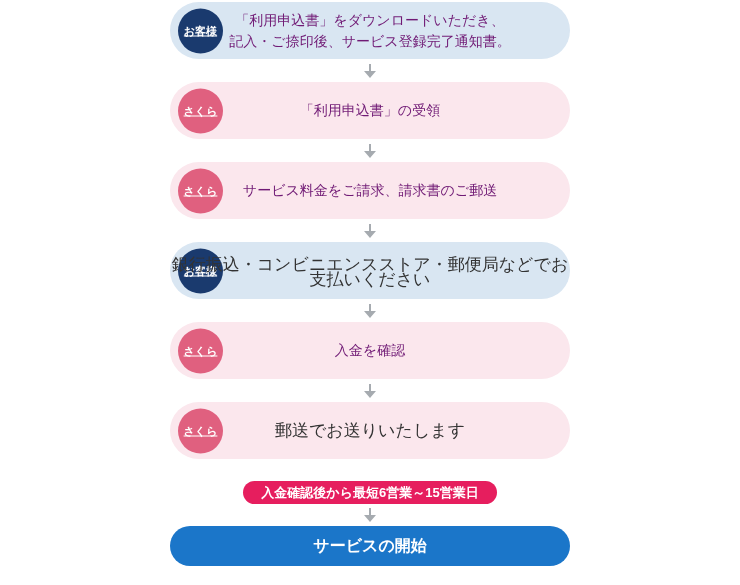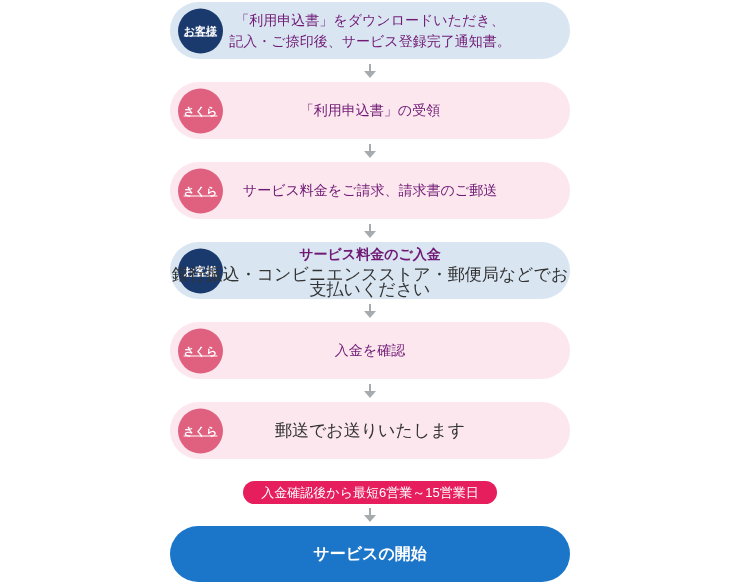--- a/index.html
+++ b/index.html
@@ -84,31 +84,31 @@
   .notice-slot {
     margin-top: 22px;
     flex: 0 0 auto;
     display: flex;
     justify-content: center;
   }
   .notice {
     background: #e61e5e;
     color: #ffffff;
     font-size: 13px;
-    font-weight: normal;
+    font-weight: bold;
     height: 23px;
     border-radius: 12px;
     display: flex;
     align-items: center;
     padding: 0 18px;
     white-space: nowrap;
   }
   .start-button {
     width: 400px;
-    height: 56px;
+    height: 40px;
     flex: 0 0 auto;
     background: #1b76c9;
     border-radius: 28px;
     display: flex;
     align-items: center;
     justify-content: center;
     color: #ffffff;
     font-size: 16px;
     font-weight: bold;
     cursor: pointer;
@@ -158,21 +158,20 @@
   <div class="arrow-slot">
     <div class="arrow">
       <span class="stem"></span>
       <span class="tri"></span>
     </div>
   </div>
 
   <div class="pill customer">
     <div class="badge customer-badge">お客様</div>
     <div class="content">
-      <div class="main strong">サービス料金のご入金</div>
       <div class="sub">銀行振込・コンビニエンスストア・郵便局などでお支払いください</div>
     </div>
   </div>
 
   <div class="arrow-slot">
     <div class="arrow">
       <span class="stem"></span>
       <span class="tri"></span>
     </div>
   </div>

